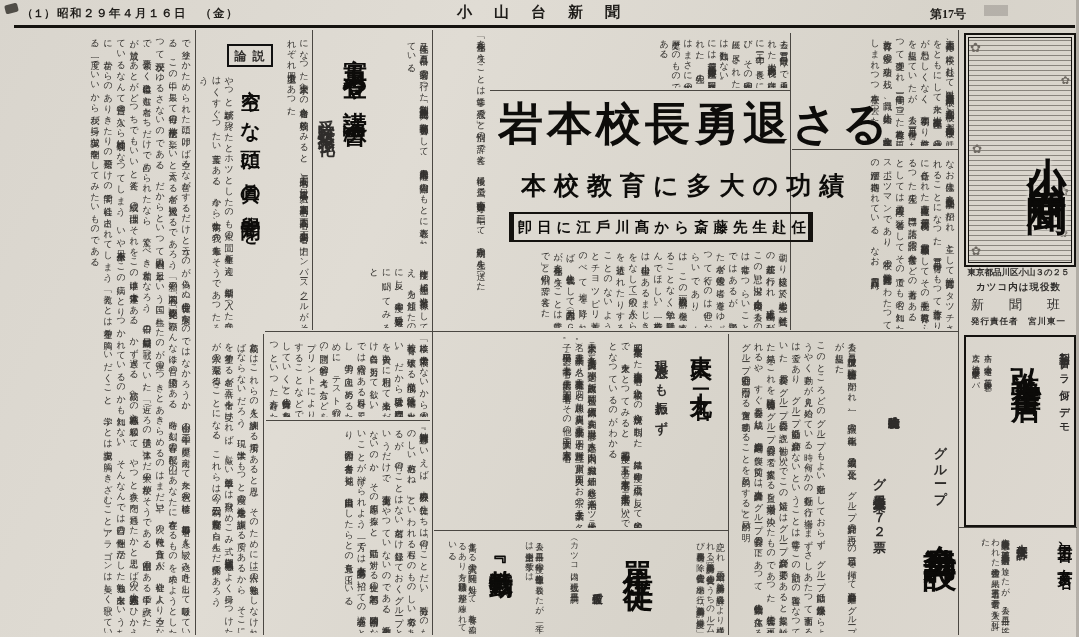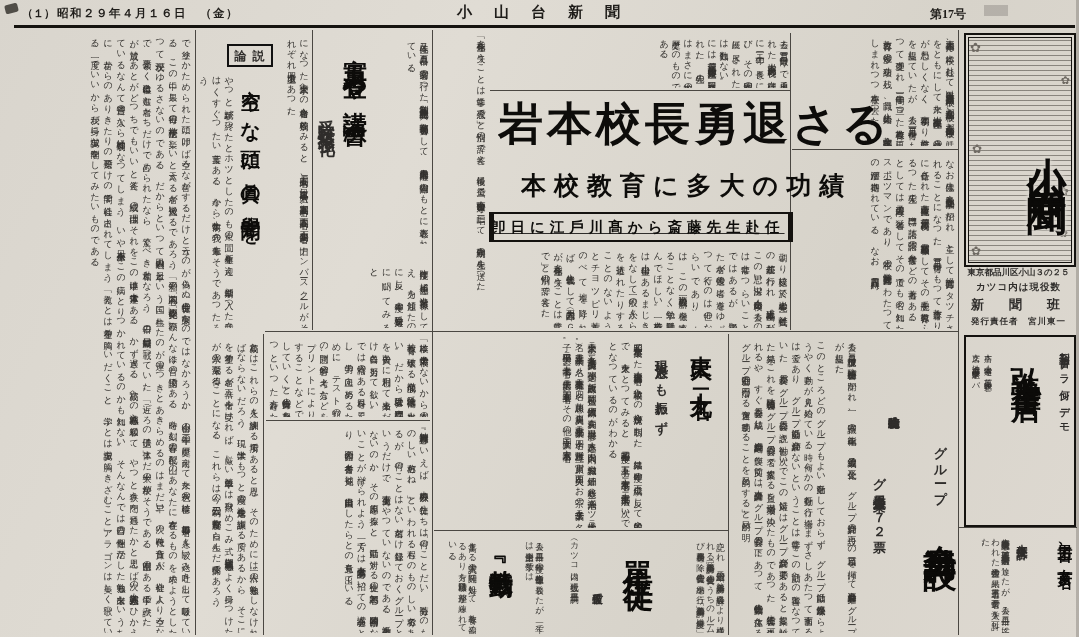--- a/index.html
+++ b/index.html
@@ -51,42 +51,42 @@
     <span class="flower" style="right:4px;top:40px;font-size:11px;">✿</span>
     <span class="flower" style="left:6px;top:108px;font-size:12px;">✿</span>
     <span class="flower" style="right:5px;top:150px;">✿</span>
     <span class="flower" style="left:5px;bottom:8px;font-size:12px;">✿</span>
     <span class="flower" style="right:6px;bottom:26px;font-size:11px;">✿</span>
     <div class="v" style="position:absolute;left:0;right:0;top:4px;height:222px;margin:auto;font-size:40px;font-weight:bold;letter-spacing:10px;color:#0b0a08;text-align:center;text-shadow:0 0 3px #dcd8d0,0 0 5px #dcd8d0;">小山台新聞</div>
   </div>
   <div class="ab" style="left:960px;top:267px;width:117px;height:64px;text-align:center;">
     <div style="font-size:8.5px;font-weight:bold;">東京都品川区小山３の２５</div>
     <div style="font-size:9.5px;font-weight:bold;letter-spacing:1px;margin-top:2px;">カツコ内は現役数</div>
-    <div style="font-size:13px;font-weight:bold;letter-spacing:6px;margin-top:2px;">新　聞　班</div>
+    <div style="font-size:13px;font-weight:normal;letter-spacing:6px;margin-top:2px;">新　聞　班</div>
     <div style="font-size:8.5px;font-weight:bold;margin-top:2px;letter-spacing:1px;">発行責任者　宮川東一</div>
   </div>
 
   <div class="ab box" style="left:964px;top:335px;width:108px;height:188px;">
     <div class="v" style="position:absolute;right:3px;top:6px;height:176px;font-size:10.5px;font-weight:bold;letter-spacing:3px;">新刊書ナラ何ンデモ</div>
     <div class="v" style="position:absolute;right:28px;top:6px;height:178px;font-size:30px;font-weight:bold;letter-spacing:6px;color:#0c0b09;">弘進堂書店</div>
     <div class="v" style="position:absolute;left:15px;top:10px;height:170px;font-size:8px;letter-spacing:1px;">本店　小山本通り荏原大映並ビ</div>
     <div class="v" style="position:absolute;left:3px;top:10px;height:170px;font-size:8px;letter-spacing:1px;">支店　池上線荏原中延駅ソバ</div>
   </div>
 
   <div class="rule-h" style="left:959px;top:527px;width:118px;"></div>
   <div class="v ab" style="left:1033px;top:532px;width:42px;height:100px;font-size:15px;font-weight:bold;letter-spacing:2px;line-height:21px;color:#0d0c0a;">男子三百、女子百名</div>
   <div class="v ab" style="left:1014px;top:535px;height:96px;font-size:11px;font-weight:bold;letter-spacing:1px;">本年度入学許可</div>
   <div class="v ab bts" style="left:961px;top:532px;width:50px;height:101px;line-height:10px;">本年度本校入学志願者は男子四百八十三名（約一・六倍）女子百名に達したが、去る二月二十日、一斉に行われた学力検査の結果、男子三百名、女子百名の入学を許可した。</div>
 
   <div class="v ab bt" style="left:793px;top:33px;width:163px;height:113px;">大正十二年四月、本校に赴任して以来今日迄府立第八中学校、都立八潮高等学校、都立小山台高等学校と共に苦楽をともにして来た岩本実次郎先生は、身体の調子が思わしくなく、本年初頭より教育庁に辞表を提出していたが、去る三月三十一日付をもつて受理され、三十一年間に亘つた本校教育、更に日本教育界に幾多の功績を残し、職員、生徒始め、全教育関係者に惜しまれつつ本校を去つた。</div>
   <div class="v ab bt" style="left:793px;top:153px;width:163px;height:176px;">なお先生は今後私立北豊学園に招かれ、主として経営方面にタツチされることになつた。三月三十一日付をもつて教育庁より新校長に任命された斎藤寅先生は前江戸川高校長で、元新宿高校教頭としてその手腕を教育界にふるつた先生で、専門は英語、英語の参考書などの著書もある。運動としては柔道五段の猛者としてその道でも名の知れたスポーツマンであり、本校の学校運動方面にわたつて今後相当の活躍が期待されている。なお、四月五日八時</div>
   <div class="v ab bt" style="left:490px;top:33px;width:300px;height:55px;line-height:12px;">去る三月三十一日限りで勇退された岩本実次郎校長の在職は実に三十一年の長きに及び、その間本校の発展に尽された功績は数知れない。後任には前江戸川高校長斎藤寅先生が即日赴任された。先生の在職三十一年はまさに本校の歴史そのものである。</div>
   <div class="ab headline-main" style="left:498px;top:94px;font-size:45px;letter-spacing:4px;">岩本校長勇退さる</div>
   <div class="ab headline-main" style="left:521px;top:169px;font-size:25px;letter-spacing:8px;">本校教育に多大の功績</div>
-  <div class="ab box" style="left:489px;top:212px;width:300px;height:26px;text-align:left;text-decoration:underline;">
+  <div class="ab box" style="left:509px;top:212px;width:300px;height:26px;text-align:right;">
     <div class="cap" style="left:-2px;"></div>
     <div class="cap" style="right:-2px;"></div>
     <span style="font-size:14.5px;font-weight:bold;letter-spacing:5px;line-height:26px;color:#0d0c0a;white-space:nowrap;">卽日に江戶川髙から斎藤先生赴任</span>
   </div>
   <div class="v ab bt" style="left:489px;top:246px;width:300px;height:82px;">朝より校庭に於て岩本先生の離任式と新校長斎藤先生の着任式が行われ、式上岩本先生は「私がこの思い出深い小山台高校を去るのは非常につらいことではあるが、年老いた者が後進の者に道をゆずつて行くのは世のならいであり、小山台高校は、この際校風一新の機を逸することなく勉学、運動に励んでほしい。一方校外では小山台生にあるまじき行為をなして一般の人々から苦情を持込まれたりすることのないよう」とチヨツピリ苦言をのべて壇を降りれば、生徒代表として大川五郎（三のＧ）君が「我々今先生を失うことは非常に残念で」と惜別の辞で答えた。</div>
   <div class="v ab bt" style="left:435px;top:33px;width:52px;height:295px;">「我々今先生を失うことは非常に残念で」と惜別の辞で答え、最後に全員で「小山台賛歌万才」を三唱して、永年勤続の先生を送つた。</div>
   <div class="v ab bt" style="left:384px;top:36px;width:46px;height:208px;">又先生は五月十二日に文部省の行つた「学制施行八十周年記念式典」に教育関係功労者として、天皇皇后両陛下の御臨席のもとに表彰されている。</div>
 
   <div class="ab" style="left:227px;top:44px;width:42px;height:19px;border:2px solid #111;text-align:center;">
     <span style="font-size:12px;font-weight:bold;letter-spacing:6px;line-height:18px;margin-left:5px;">論説</span>

